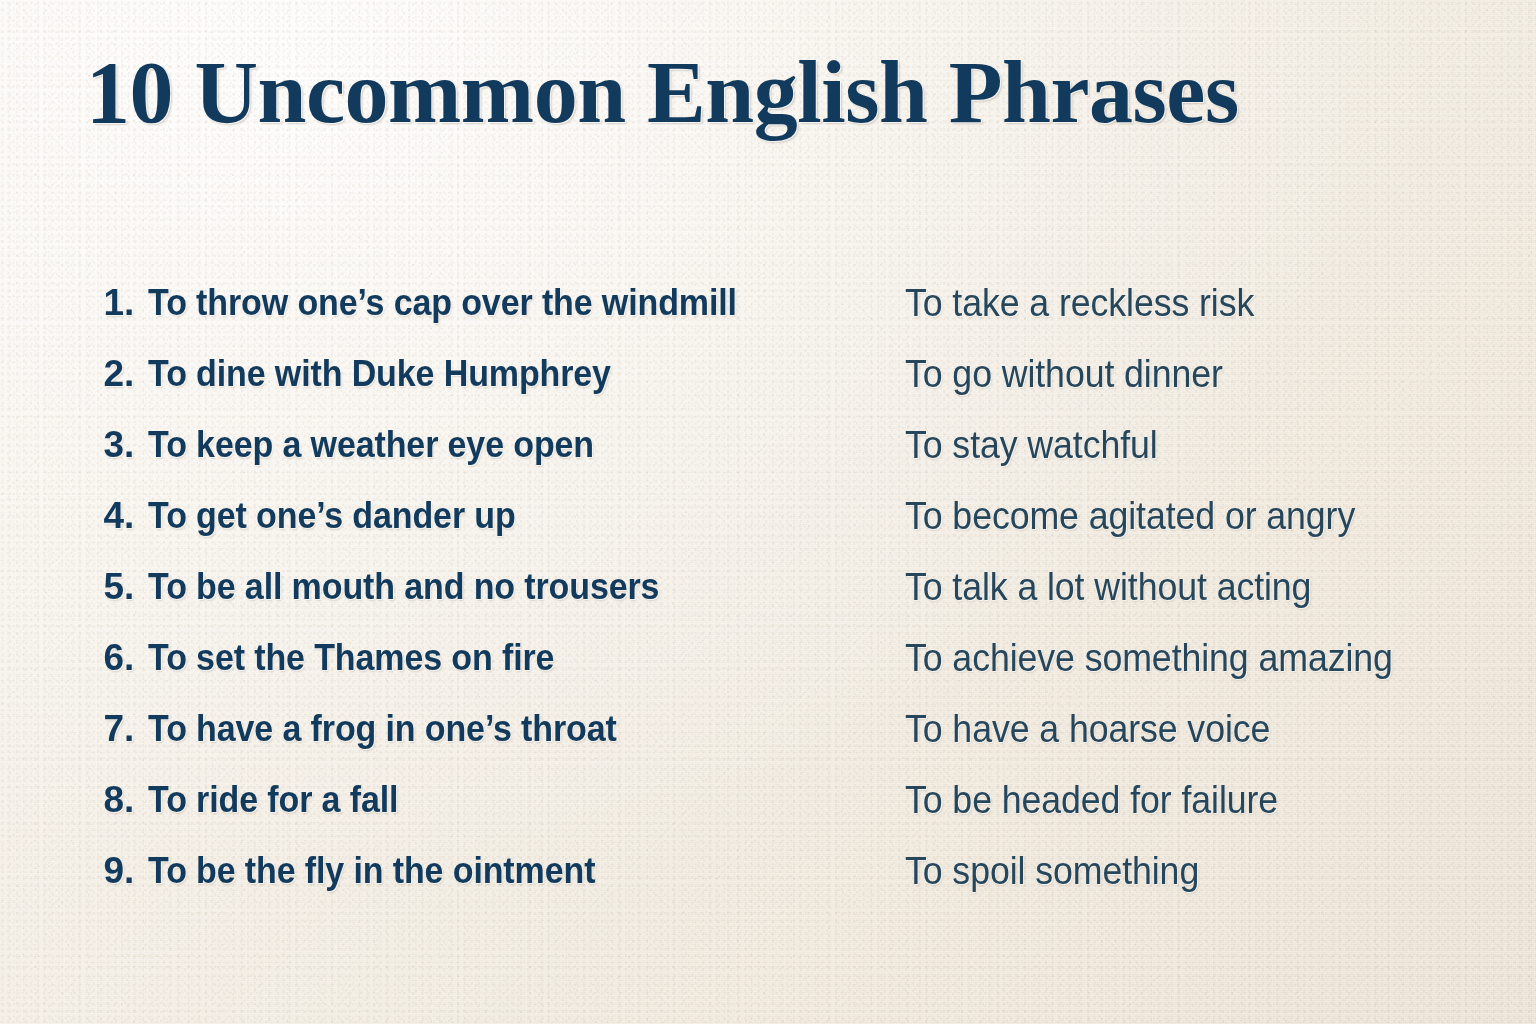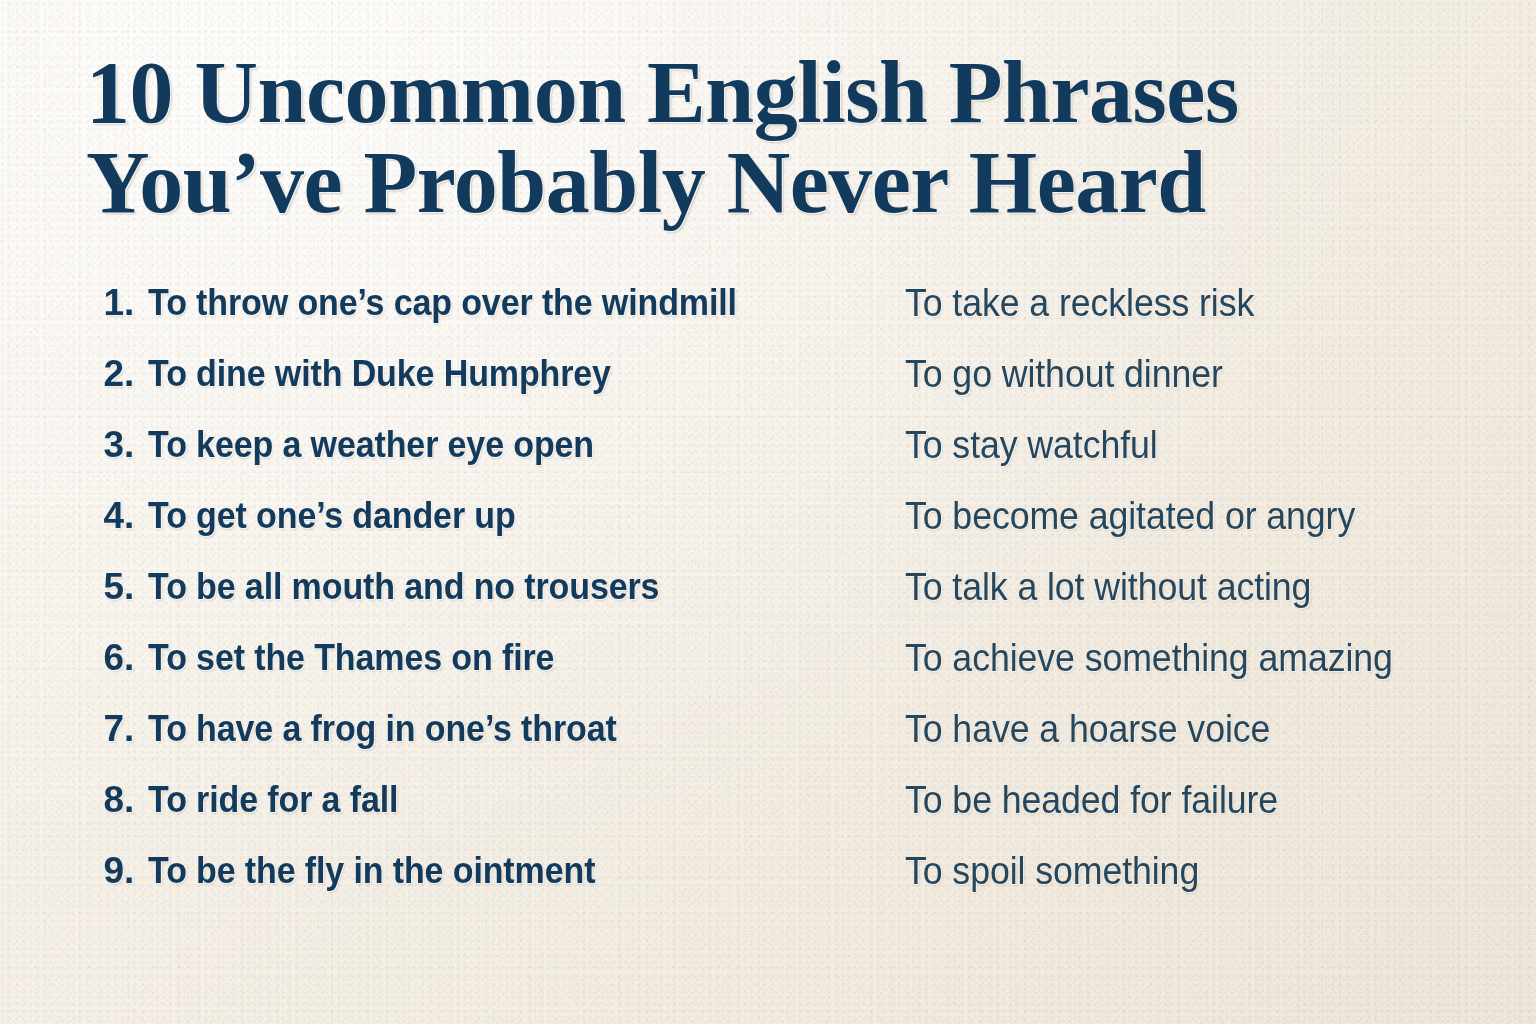--- a/index.html
+++ b/index.html
@@ -161,21 +161,20 @@
 
 <div id="poster">
 
   <div id="grain"></div>
   <div id="grain2"></div>
 
   <div id="content">
 
     <div class="title-block">
       <div class="title-line">10 Uncommon English Phrases</div>
-      <div class="title-line">You’ve Probably Never Heard</div>
     </div>
 
     <div class="list" id="phrase-list">
         <div class="row">
           <div class="num">1.</div>
           <div class="phrase">To throw one’s cap over the windmill</div>
           <div class="meaning">To take a reckless risk</div>
         </div>
         <div class="row">
           <div class="num">2.</div>

